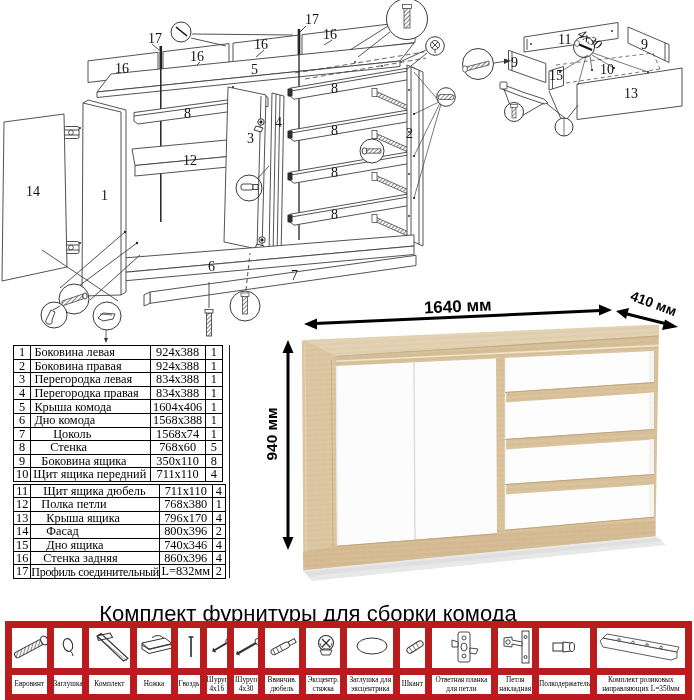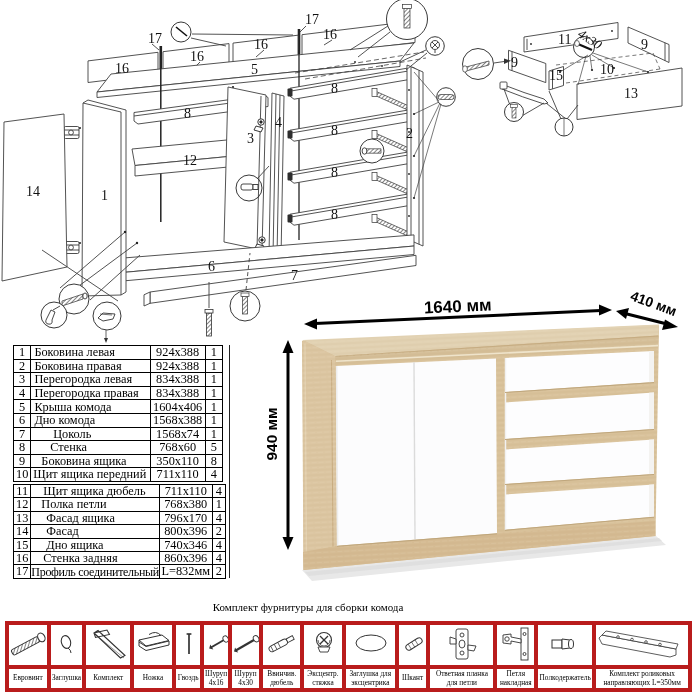--- a/index.html
+++ b/index.html
@@ -3,24 +3,24 @@
 html,body{margin:0;padding:0;background:#fff;}
 #page{position:relative;width:694px;height:700px;background:#fff;overflow:hidden;font-family:"Liberation Serif",serif;}
 #art{position:absolute;left:0;top:0;}
 .tbl{position:absolute;border-collapse:collapse;table-layout:fixed;font-family:"Liberation Serif",serif;}
 .tbl td{border:1px solid #000;padding:0;font-size:12.3px;line-height:1;white-space:nowrap;overflow:hidden;}
 .tbl .c{text-align:center;}
 #t1{left:13px;top:345px;width:210px;}
 #t1 td{height:12.6px;}
 #t2{left:13px;top:484px;width:213px;}
 #t2 td{height:12.4px;}
-#hwt{position:absolute;left:0px;top:601px;width:616px;text-align:center;font-size:11px;font-family:Liberation Serif, serif;color:#000;}
+#hwt{position:absolute;left:0px;top:601px;width:616px;text-align:center;font-size:22px;font-family:Liberation Sans, sans-serif;color:#000;}
 #hw{left:5px;top:621px;width:687px;}
 #dl{position:absolute;left:229px;top:345px;width:1px;height:233px;background:#222;}
-#hw td{border:4px solid #b91c1c;text-align:center;vertical-align:middle;}
+#hw td{border:7px solid #b91c1c;text-align:center;vertical-align:middle;}
 #hw .ico{height:39px;}
 #hw .lab{height:19px;font-size:7.3px;line-height:1.2;padding:0;}
 #hw .num{height:14px;font-size:12.5px;}
 </style></head><body>
 <div id="page">
 <svg id="art" width="694" height="700" viewBox="0 0 694 700">
 <defs>
 <pattern id="hatch" width="3" height="3" patternUnits="userSpaceOnUse" patternTransform="rotate(45)">
   <rect width="3" height="3" fill="#fff"></rect>
           <line x1="0" y1="0" x2="0" y2="3" stroke="#333" stroke-width="1.2"></line>
@@ -464,21 +464,21 @@
           <td class="c">4</td>
         </tr>
 <tr>
           <td class="c">12</td>
           <td style="padding-left:10px">Полка петли</td>
           <td class="c">768х380</td>
           <td class="c">1</td>
         </tr>
 <tr>
           <td class="c">13</td>
-          <td style="padding-left:15px">Фасад ящика</td>
+          <td style="padding-left:15px">Крыша ящика</td>
           <td class="c">796х170</td>
           <td class="c">4</td>
         </tr>
 <tr>
           <td class="c">14</td>
           <td style="padding-left:15px">Фасад</td>
           <td class="c">800х396</td>
           <td class="c">2</td>
         </tr>
 <tr>

